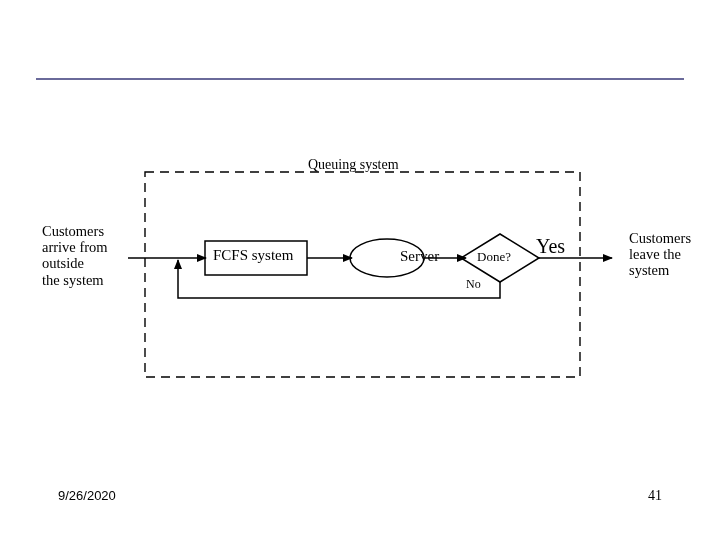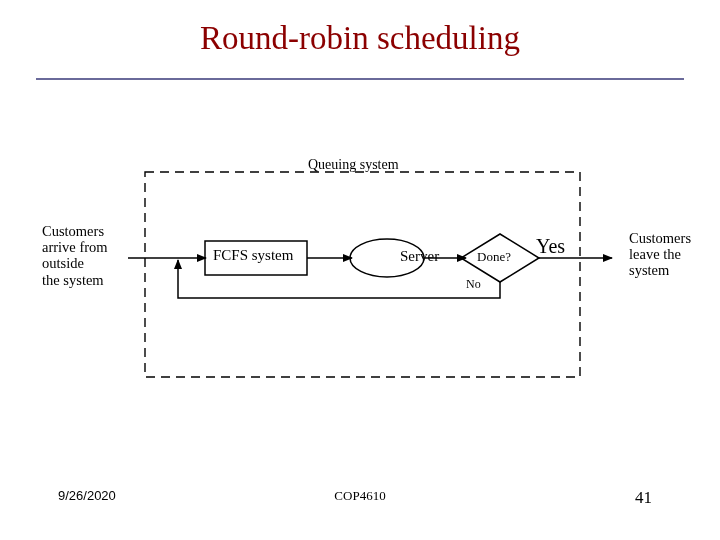--- a/index.html
+++ b/index.html
@@ -119,33 +119,32 @@
     left: 0;
     top: 0;
     width: 720px;
     text-align: center;
     font-family: "Liberation Serif", serif;
     font-size: 13px;
     color: #000000;
   }
   .footer-page {
     position: absolute;
-    right: 68px;
+    right: 58px;
     top: 0;
     font-family: "Liberation Serif", serif;
-    font-size: 17px;
+    font-size: 14px;
     color: #000000;
   }
 </style>
 </head>
 <body>
 
 <div class="slide">
 
-  <div class="title">Round-robin scheduling</div>
   <div class="title-rule"></div>
 
   <div class="diagram">
 
     <svg class="svg-layer" width="720" height="290" viewBox="0 0 720 290">
       <defs>
         <marker id="arrow" markerWidth="10" markerHeight="8" refX="9" refY="4" orient="auto" markerUnits="userSpaceOnUse">
           <path d="M0,0 L10,4 L0,8 z" fill="#000000"></path>
         </marker>
       </defs>
@@ -179,17 +178,16 @@
 system</div>
     <div class="lbl fcfs-label">FCFS system</div>
     <div class="lbl server-label">Server</div>
     <div class="lbl done-label">Done?</div>
     <div class="lbl yes-label">Yes</div>
     <div class="lbl no-label">No</div>
   </div>
 
   <div class="footer">
     <div class="footer-date">9/26/2020</div>
-    <div class="footer-center">COP4610</div>
     <div class="footer-page">41</div>
   </div>
 
 </div>
 
 </body></html>

